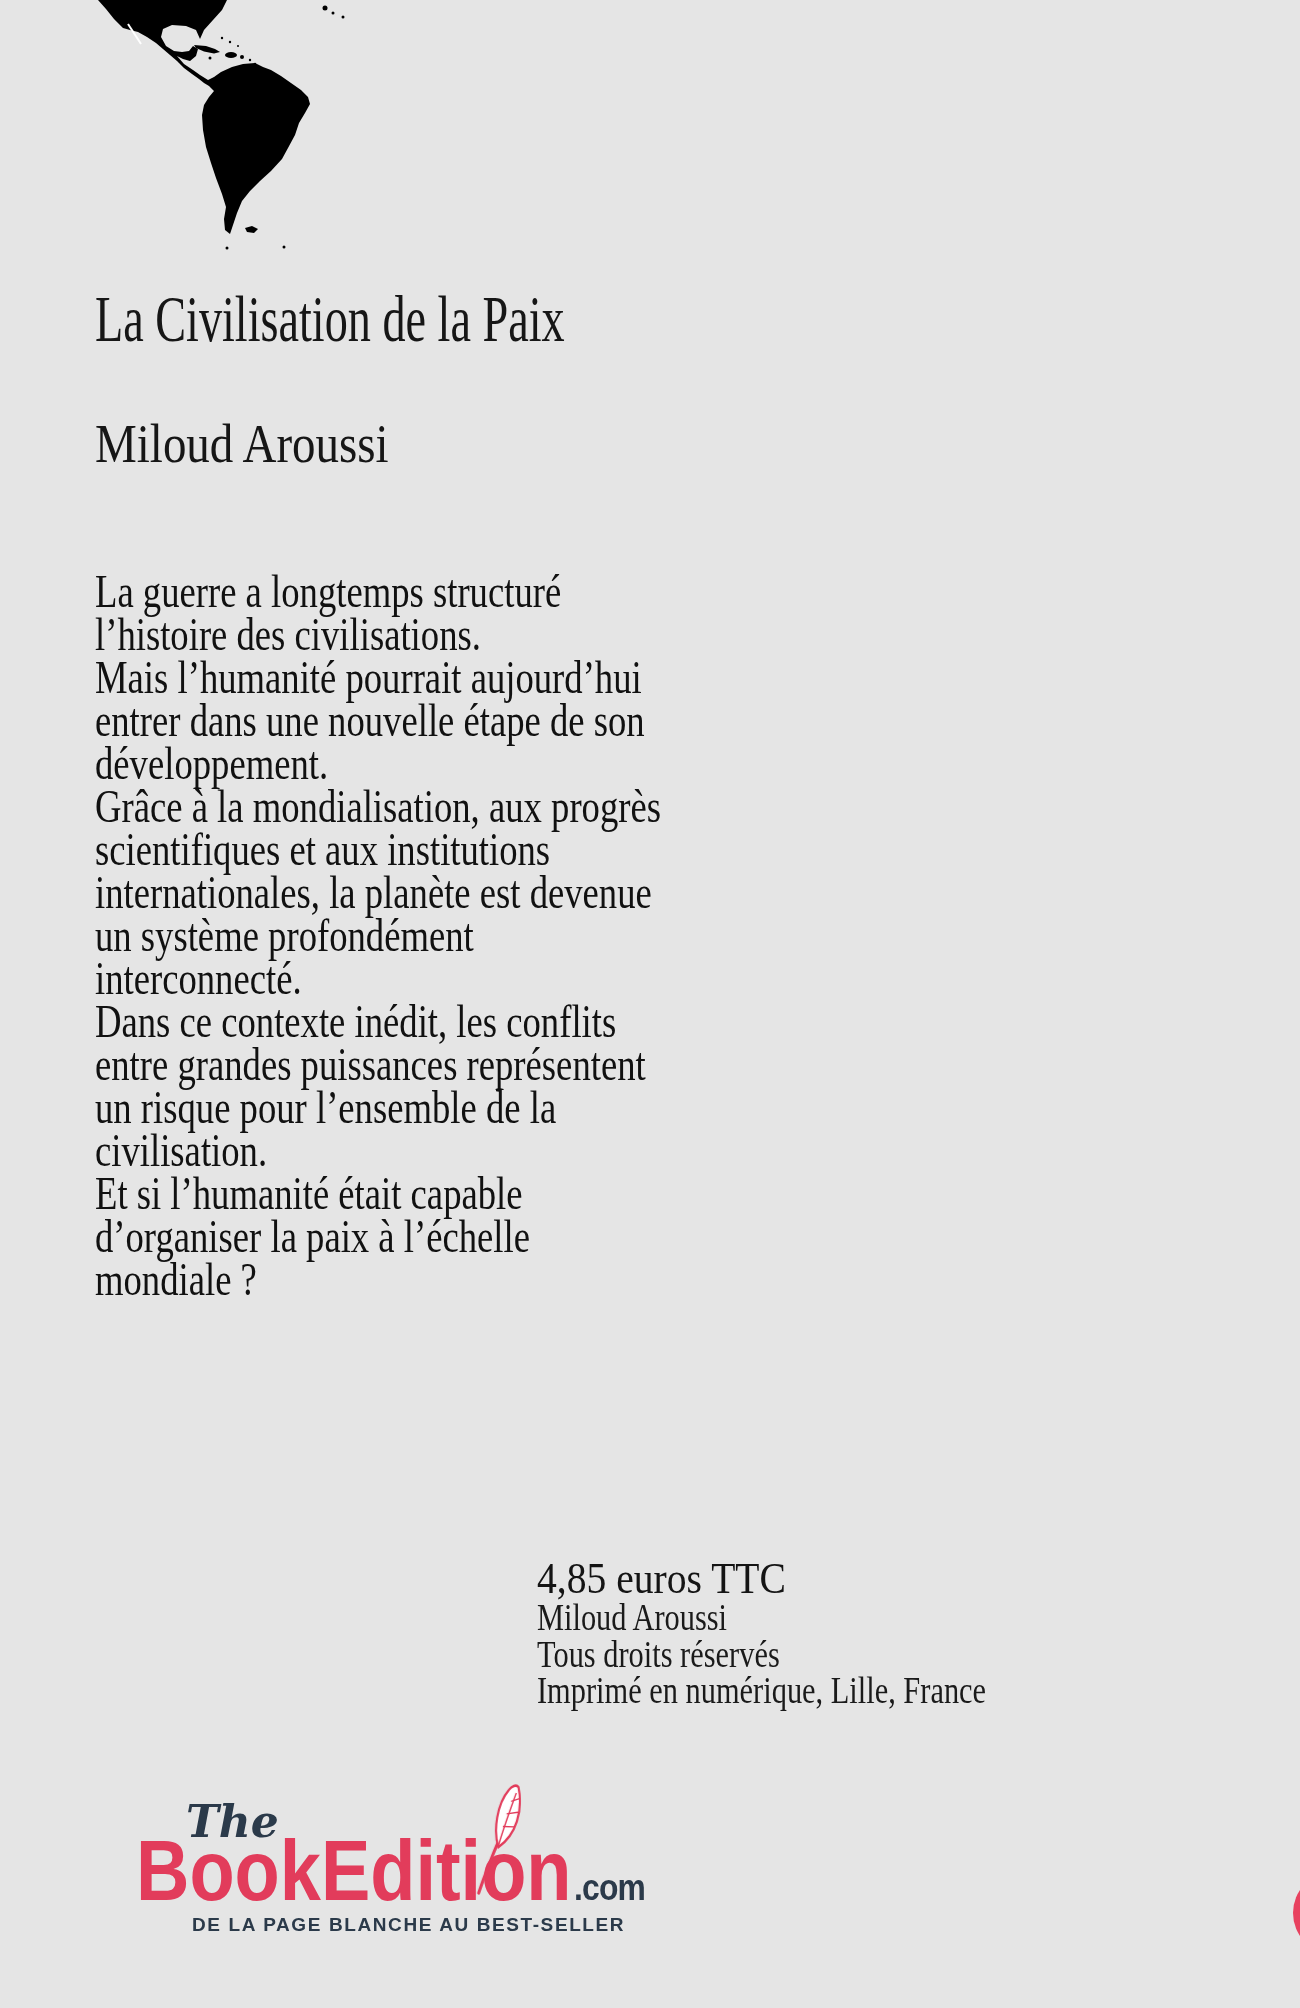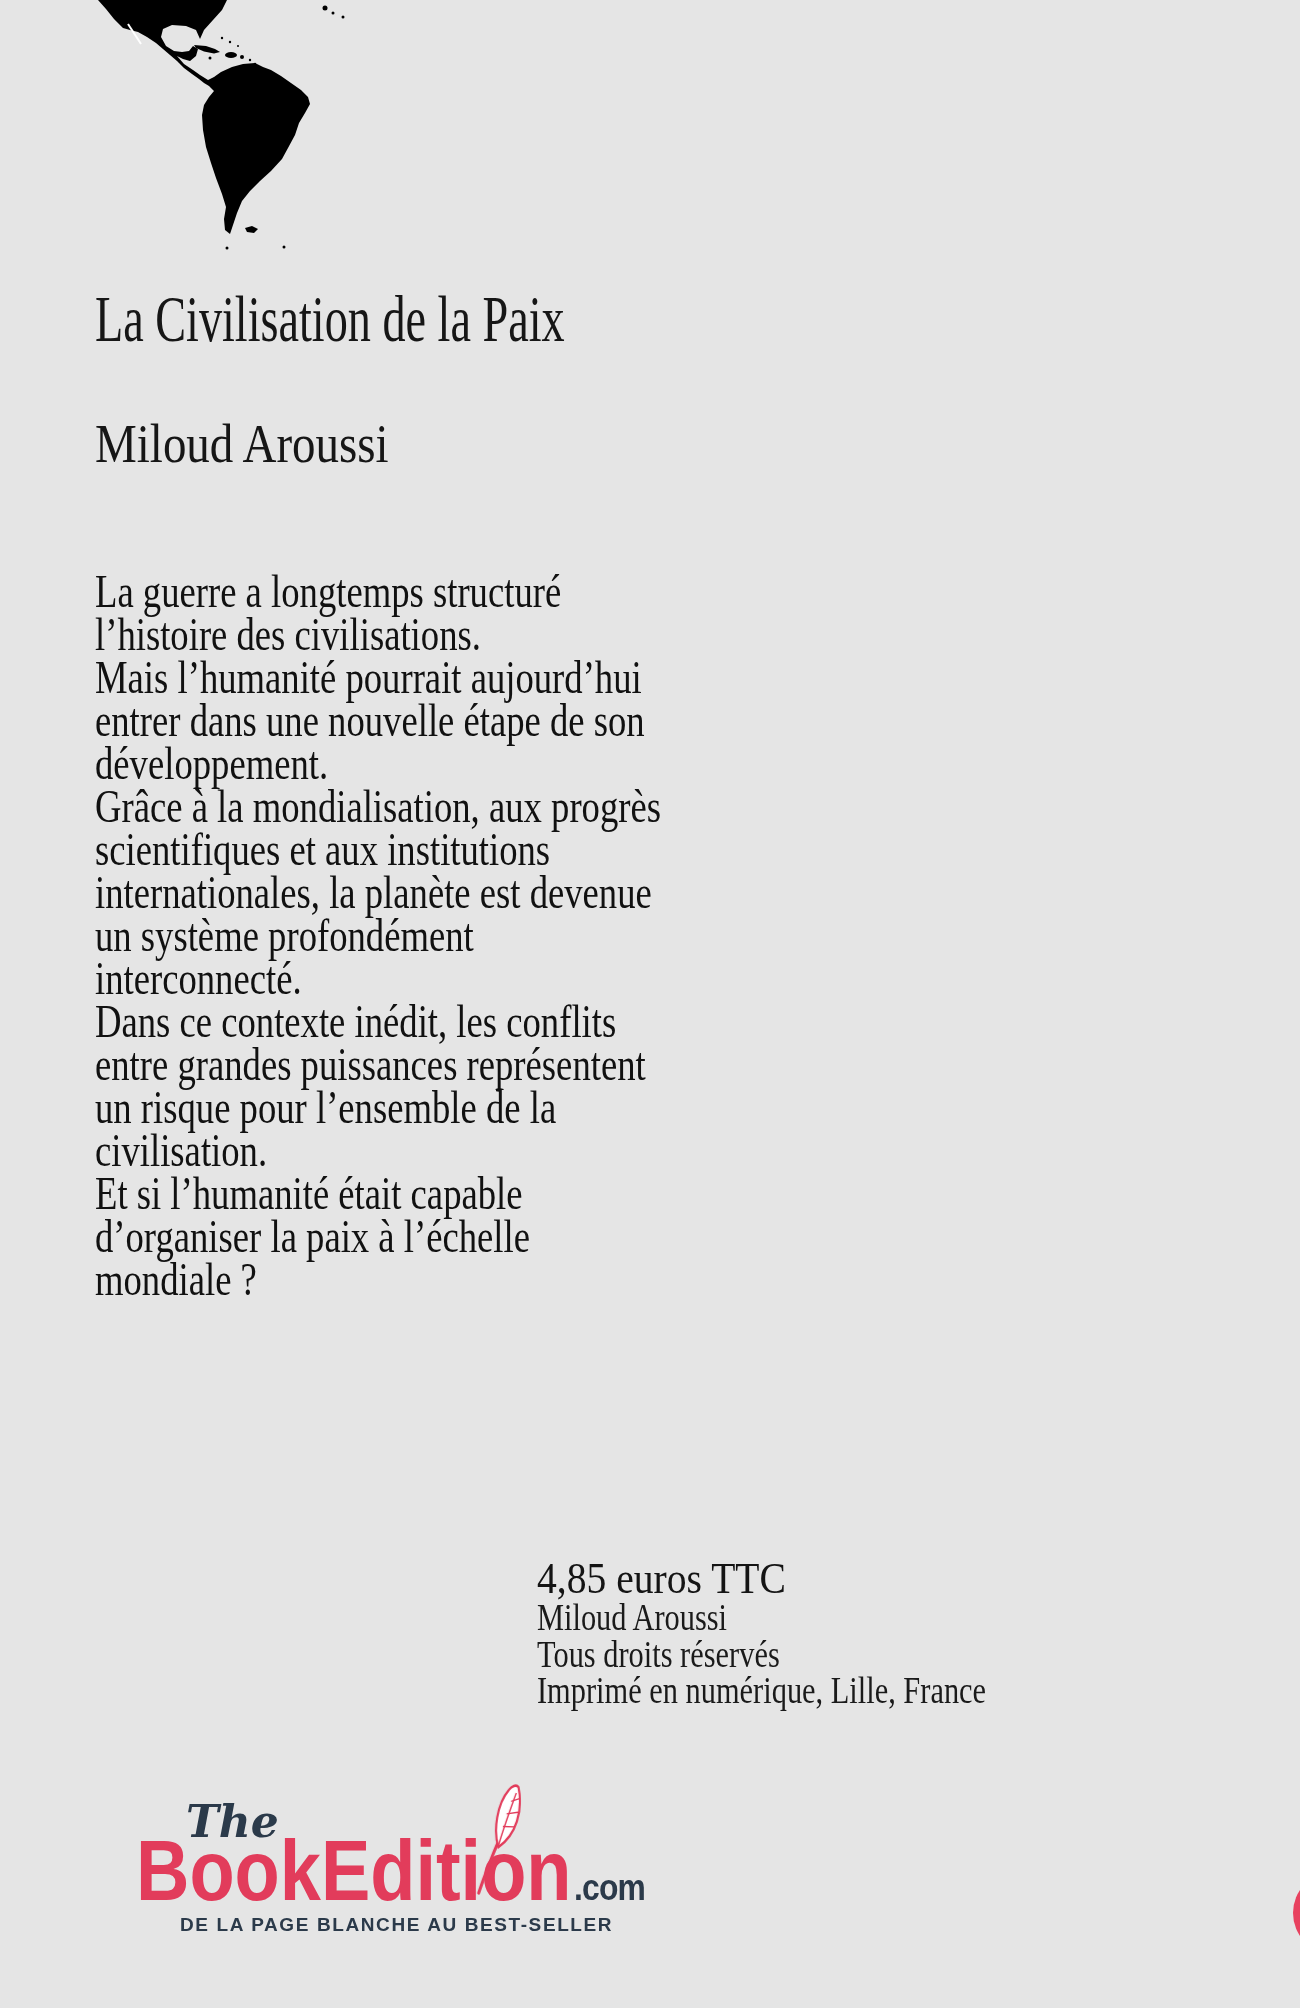--- a/index.html
+++ b/index.html
@@ -77,21 +77,21 @@
   .logo-wordmark .o-wrap { position:relative; display:inline-block; }
   .logo-wordmark .feather {
     position:absolute; left:-7px; top:-46px;
     width:54px; height:118px; pointer-events:none;
   }
   .logo-tld {
     font-size:37px; letter-spacing:-1px;
     color:#2b3a4a; margin-left:3px;
   }
   .logo-tagline {
-    left:180px; top:1914px;
+    left:192px; top:1914px;
     font-family:"Liberation Sans", sans-serif;
     font-weight:bold; font-size:19px; line-height:22px;
     letter-spacing:1.6px; white-space:nowrap;
     color:#2b3a4a;
   }
 
   
   .page-edge-accent {
     left:1293px; top:1872px;
     width:82px; height:82px; border-radius:50%;

